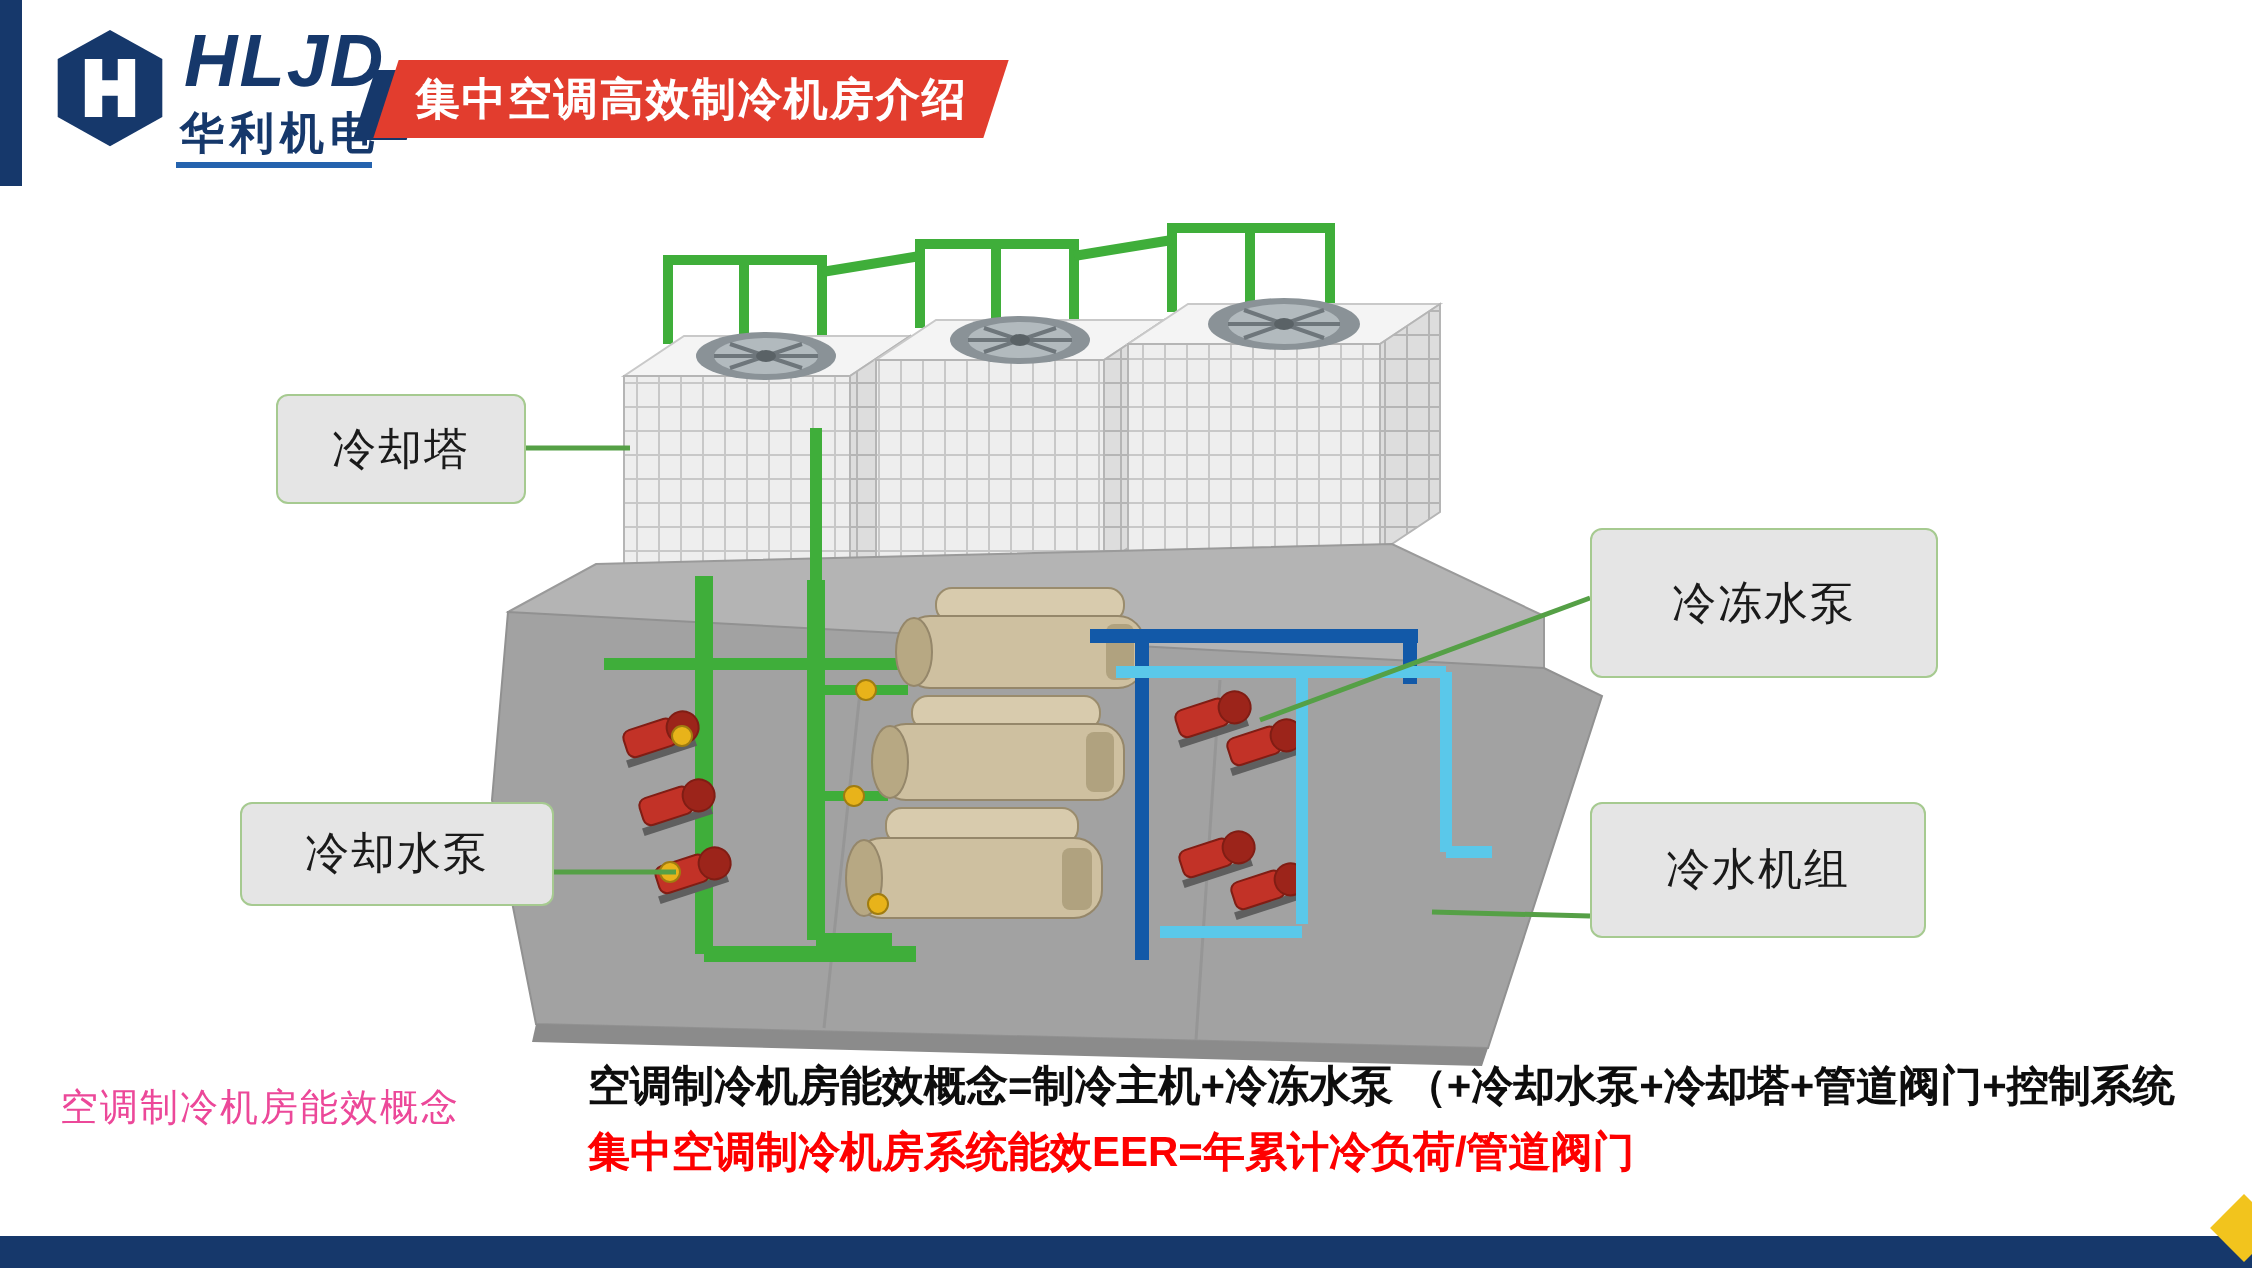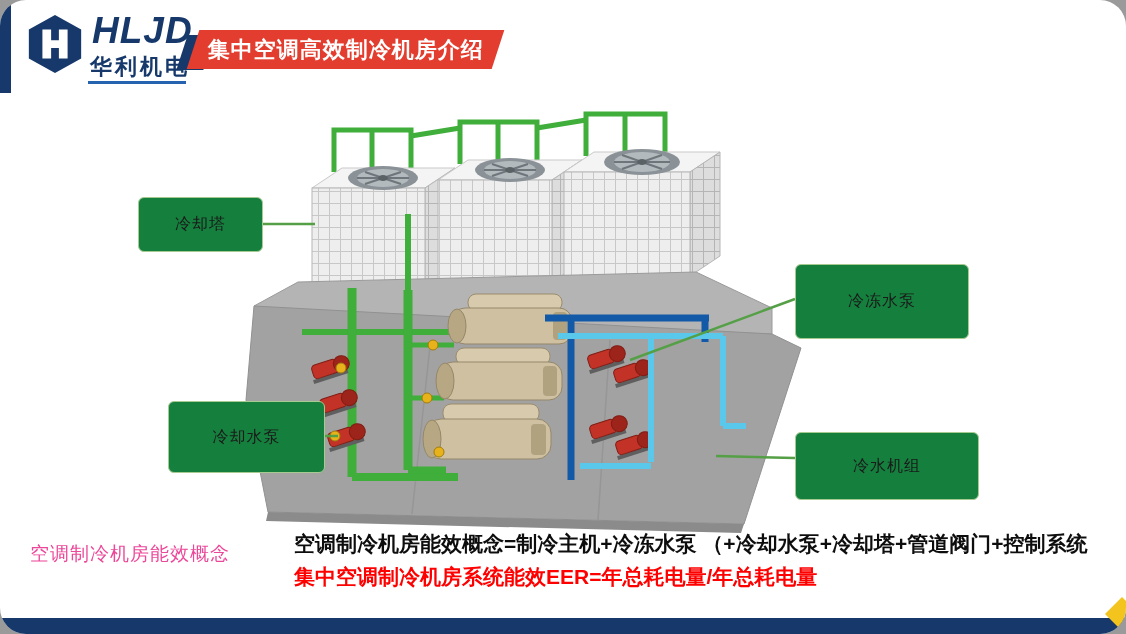--- a/index.html
+++ b/index.html
@@ -3,43 +3,42 @@
 <meta charset="utf-8">
 <style>
   * { box-sizing: border-box; margin: 0; padding: 0; }
   html,body { background:#9a9a9a; }
   .slide {
     position: relative;
     width: 1126px; height: 634px;
     background: #ffffff;
     overflow: hidden;
     font-family: "Liberation Sans", "DejaVu Sans", sans-serif;
-    border-radius: 26px;
   }
   
   .left-stripe { position:absolute; left:0; top:0; width:11px; height:93px; background:#16386b; }
   .logo-icon { position:absolute; left:24px; top:12px; width:62px; height:64px; }
   .logo-brand { position:absolute; left:92px; top:10px; font-size:37px; font-weight:bold; font-style:italic; color:#16386b; letter-spacing:1px; }
   .logo-sub { position:absolute; left:90px; top:52px; font-size:22px; font-weight:bold; color:#16386b; letter-spacing:3px; }
   .logo-underline { position:absolute; left:88px; top:81px; width:98px; height:3px; background:#2563ae; }
   .banner-navy { position:absolute; left:182px; top:35px; width:27px; height:35px; background:#16386b; transform:skewX(-18deg); }
   .banner-red { position:absolute; left:193px; top:30px; width:305px; height:39px; background:#e23d2e; transform:skewX(-18deg); display:flex; align-items:center; justify-content:center; }
   .banner-red span { transform:skewX(18deg); color:#ffffff; font-weight:bold; font-size:22px; letter-spacing:1px; white-space:nowrap; }
   
   .diagram-svg { position:absolute; left:0; top:0; width:1126px; height:634px; z-index:0; }
   .diagram-label {
     position:absolute; z-index:1;
-    background:#15803d; border:1px solid #a6ca90; border-radius:6px;
+    background:#e5e5e5; border:1px solid #a6ca90; border-radius:6px;
     display:flex; align-items:center; justify-content:center;
-    font-size:16px; color:#1a1a1a; letter-spacing:1px;
+    font-size:22px; color:#1a1a1a; letter-spacing:1px;
   }
   .label-cooling-tower      { left:138px; top:197px; width:125px; height:55px; }
   .label-chilled-water-pump { left:795px; top:264px; width:174px; height:75px; }
-  .label-cooling-water-pump { left:120px; top:401px; width:157px; height:72px;margin-left:48px; }
-  .label-chiller-unit       { left:795px; top:432px; width:184px; height:68px; }
+  .label-cooling-water-pump { left:120px; top:401px; width:157px; height:52px; }
+  .label-chiller-unit       { left:795px; top:401px; width:168px; height:68px; }
   
   .concept-title { position:absolute; left:30px; top:541px; font-size:19px; font-weight:normal; color:#ec4899; letter-spacing:1px; }
   .formula { position:absolute; left:294px; top:527px; font-size:21px; font-weight:bold; line-height:33px; white-space:nowrap; }
   .formula-line1 { color:#0d0d0d; }
   .formula-line2 { color:#fe0000; }
   
   .bottom-bar { position:absolute; left:0; bottom:0; width:1126px; height:16px; background:#16386b; z-index:1; }
   .accent-diamond { position:absolute; right:-8px; bottom:8px; width:24px; height:24px; background:#f2c41d; transform:rotate(45deg); z-index:2; }
 </style>
 </head>
@@ -218,19 +217,19 @@
   <div class="diagram-label label-cooling-water-pump">
     <span>冷却水泵</span>
   </div>
   <div class="diagram-label label-chiller-unit">
     <span>冷水机组</span>
   </div>
 
   <div class="concept-title">空调制冷机房能效概念</div>
   <div class="formula">
     <div class="formula-line1">空调制冷机房能效概念=制冷主机+冷冻水泵 （+冷却水泵+冷却塔+管道阀门+控制系统</div>
-    <div class="formula-line2">集中空调制冷机房系统能效EER=年总耗电量/年总耗电量</div>
+    <div class="formula-line2">集中空调制冷机房系统能效EER=年累计冷负荷/管道阀门</div>
   </div>
 
   <div class="accent-diamond"></div>
   <div class="bottom-bar"></div>
 
 </div>
 
 </body></html>

